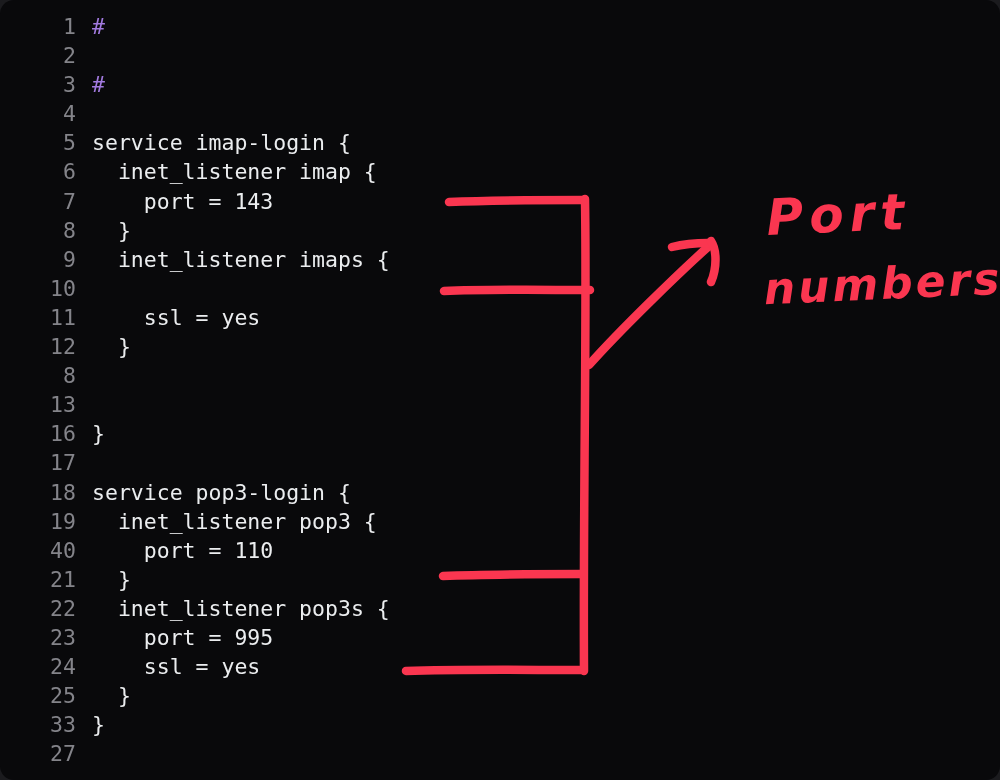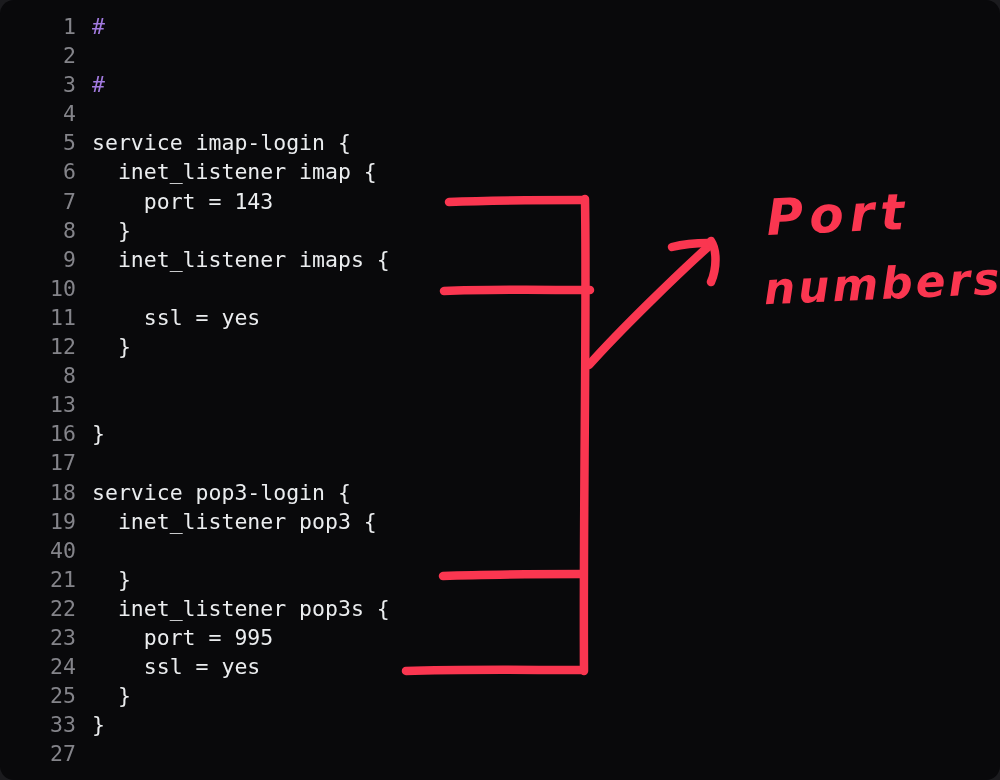--- a/index.html
+++ b/index.html
@@ -170,20 +170,21 @@
       <span class="code">service pop3-login {</span>
     </div>
 
     <div class="line">
       <span class="ln">19</span>
       <span class="code">  inet_listener pop3 {</span>
     </div>
 
     <div class="line">
       <span class="ln">40</span>
+      <span class="code">    port = 110</span>
     </div>
 
     <div class="line">
       <span class="ln">21</span>
       <span class="code">  }</span>
     </div>
 
     <div class="line">
       <span class="ln">22</span>
       <span class="code">  inet_listener pop3s {</span>

